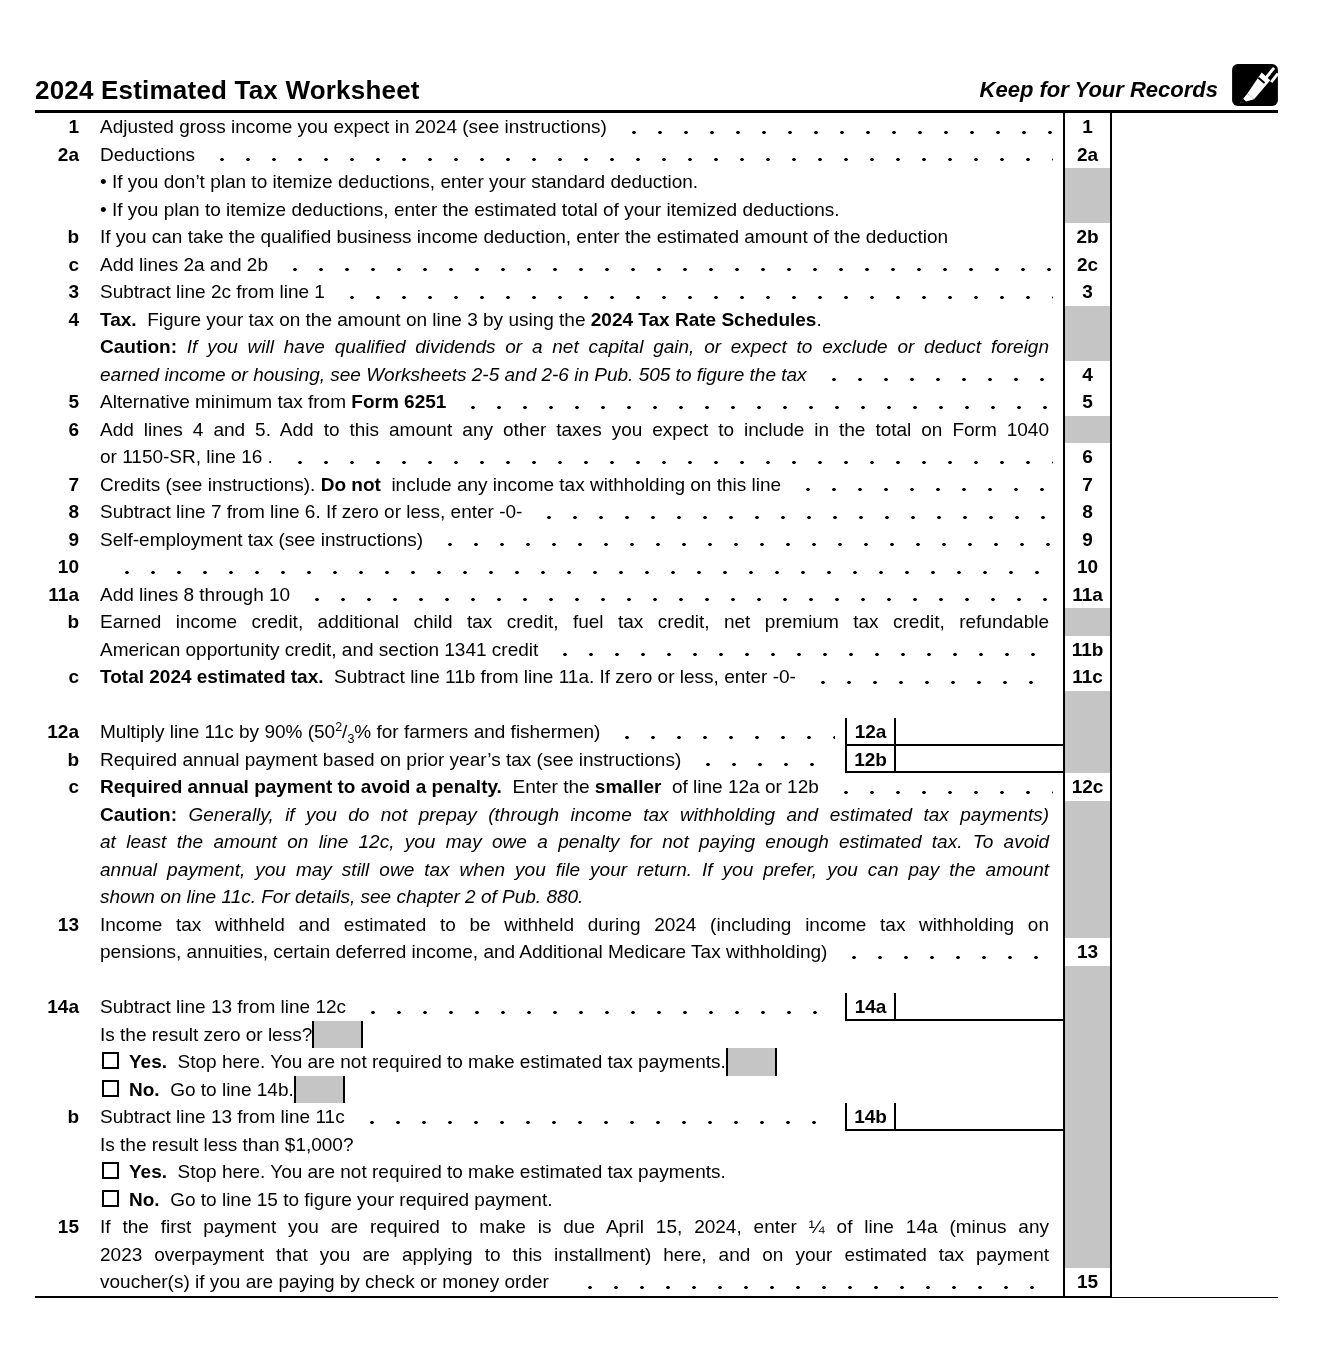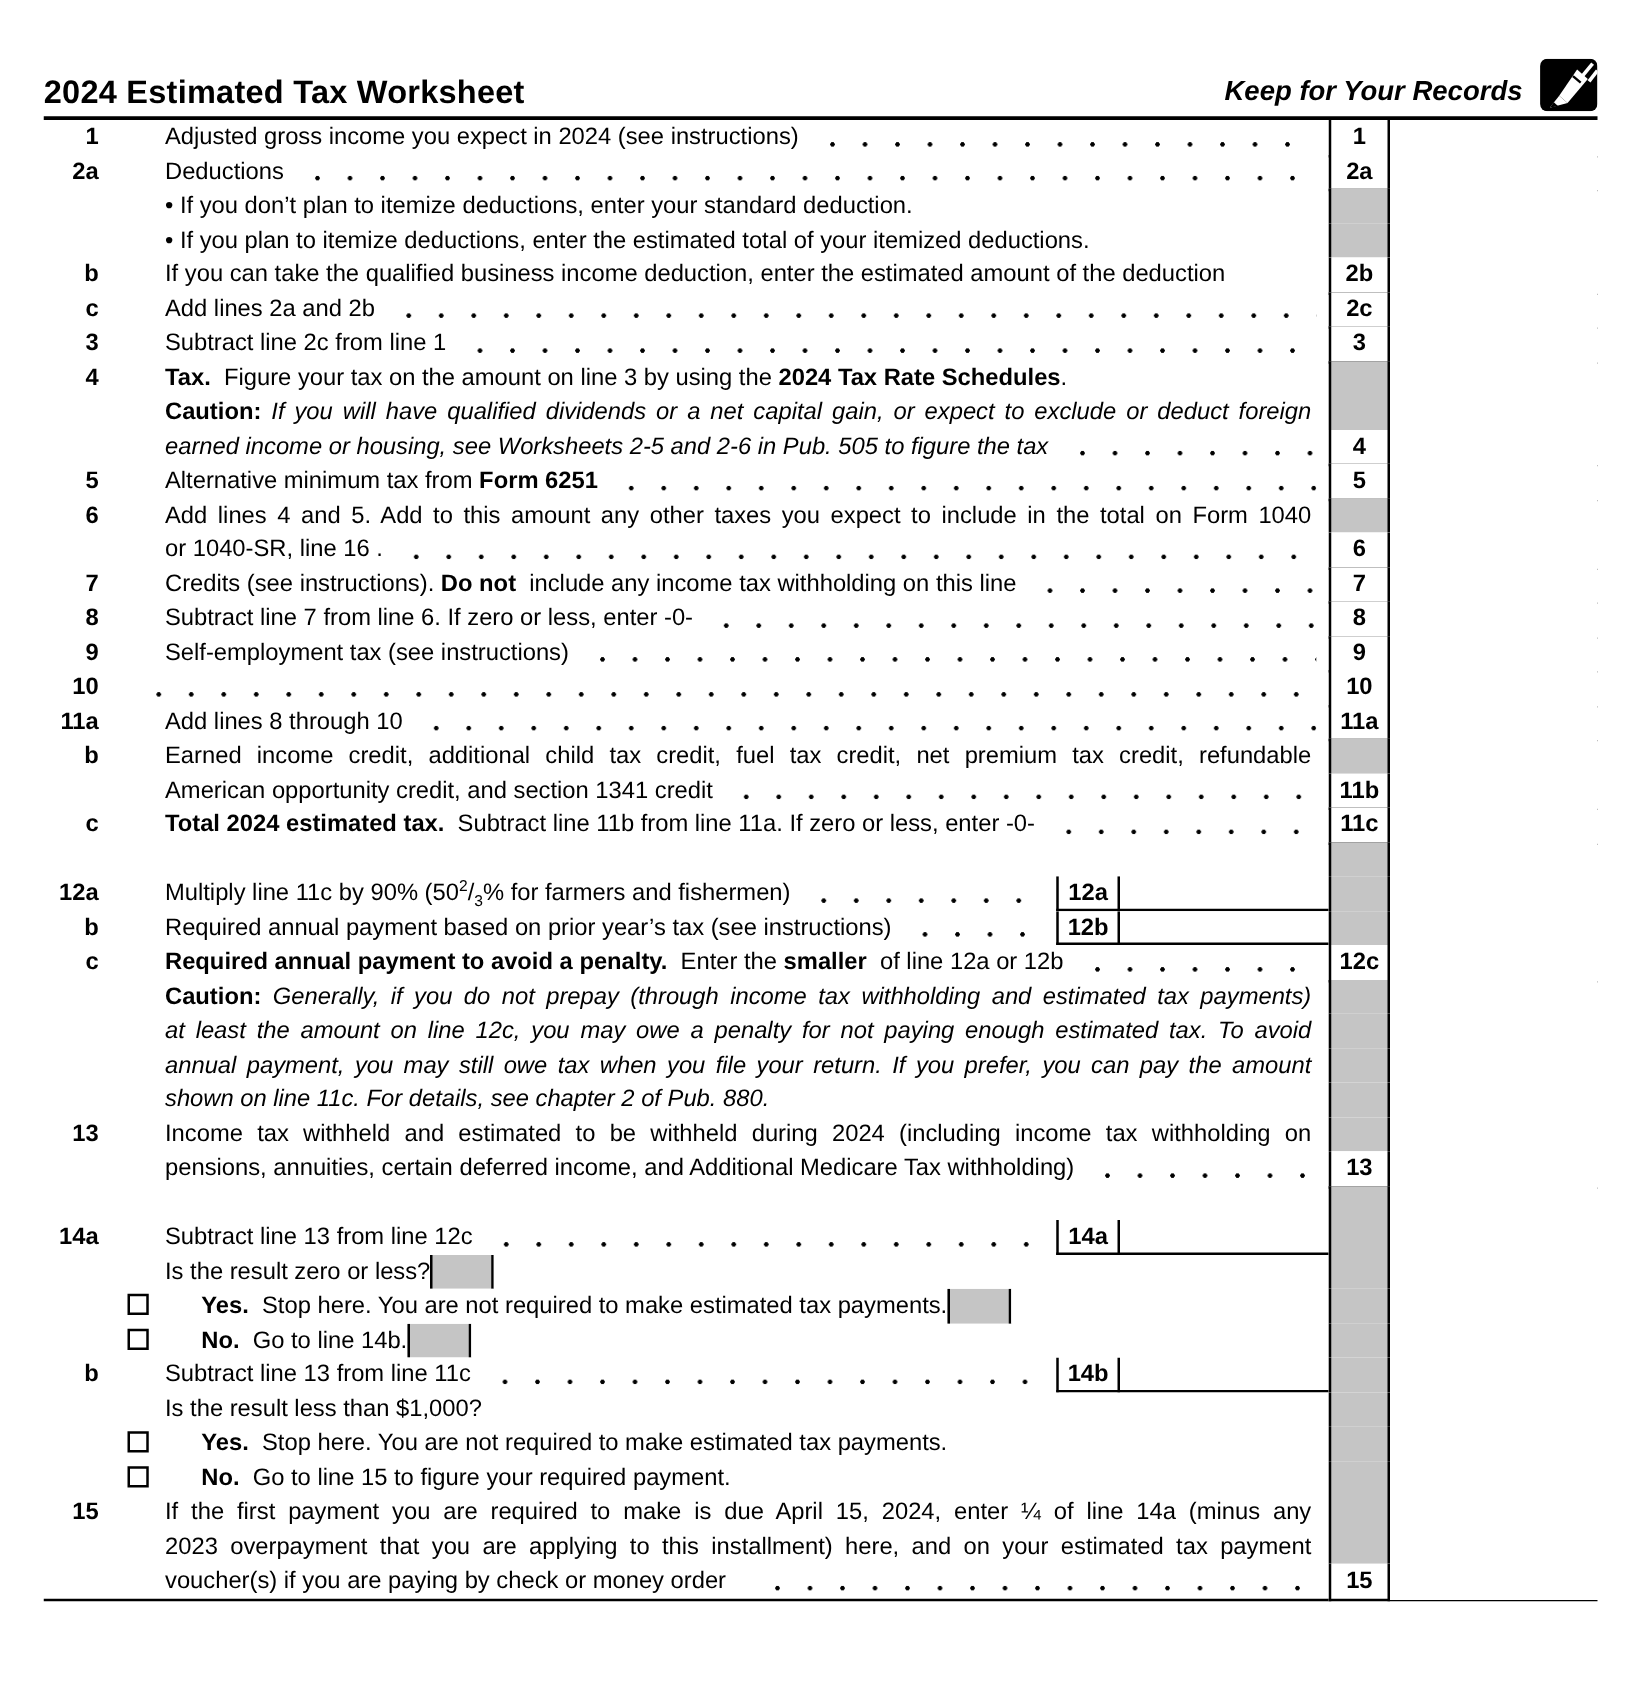--- a/index.html
+++ b/index.html
@@ -1,34 +1,34 @@
 <!DOCTYPE html>
 <html style="--shade: #c5c5c5;"><head>
 <meta charset="utf-8">
 <style>
   * { margin:0; padding:0; box-sizing:border-box; }
   html,body { background:#fff; }
   body { width:1318px; height:1360px; font-family:"Liberation Sans","DejaVu Sans",sans-serif; color:#000; }
-  .page { width:1243px; margin-left:35px; padding-top:47px; }
+  .page { width:1243px; margin-left:35px; padding-top:64px; }
 
   
   .hdr { display:flex; justify-content:space-between; align-items:flex-end; border-bottom:3.5px solid #000; padding-bottom:4px; }
   .title { font-size:26px; font-weight:bold; letter-spacing:.2px; }
   .hdr-right { display:flex; align-items:flex-end; }
   .keep { font-size:22px; font-weight:bold; font-style:italic; margin-bottom:3px; }
   .pencil { width:46px; height:42px; margin-left:14px; display:inline-block; }
 
   
   .row { display:grid; grid-template-columns:65px 1fr 49px 166px; height:27.5px; font-size:19px; line-height:27.5px; }
   .row.last > * { border-bottom:2.5px solid #000;gap:14px; }
   .gut { text-align:right; padding-right:21px; font-weight:bold; }
 
   .text { display:flex; overflow:hidden; }
   .text.just { display:block; text-align:justify; text-align-last:justify; padding-right:14px; }
-  .txt { white-space:pre;margin-left:32px; }
+  .txt { white-space:pre; }
   .just .txt { white-space:normal; }
   .seg-b { font-weight:bold; }
   .seg-i { font-style:italic; }
   .seg-sup { vertical-align:super; font-size:12.5px; line-height:0; }
   .seg-sub { vertical-align:sub; font-size:12.5px; line-height:0; }
 
   .leader { flex:1 1 auto; min-width:14px; margin:0 10px 0 8px;
     background-image:radial-gradient(circle,#000 1.6px,transparent 1.9px);
     background-size:26px 5px; background-repeat:repeat-x; background-position:6px 16.5px; }
 
@@ -166,21 +166,21 @@
       </div>
       <div class="row">
         <span class="gut">6</span>
         <div class="text just"><span class="txt"><span>Add lines 4 and 5. Add to this amount any other taxes you expect to include in the total on Form 1040</span></span></div>
         <div class="numcol shade"></div>
         <div class="amount"></div>
       </div>
       <div class="row">
         <span class="gut"></span>
         <div class="text">
-          <span class="txt"><span>or 1040-SR, line 16 .</span></span>
+          <span class="txt"><span>or 1150-SR, line 16 .</span></span>
           <span class="leader"></span>
         </div>
         <div class="numcol num">6</div>
         <div class="amount entry"></div>
       </div>
       <div class="row">
         <span class="gut">7</span>
         <div class="text">
           <span class="txt"><span>Credits (see instructions). </span><span class="seg-b">Do not</span><span>  include any income tax withholding on this line</span></span>
           <span class="leader"></span>

